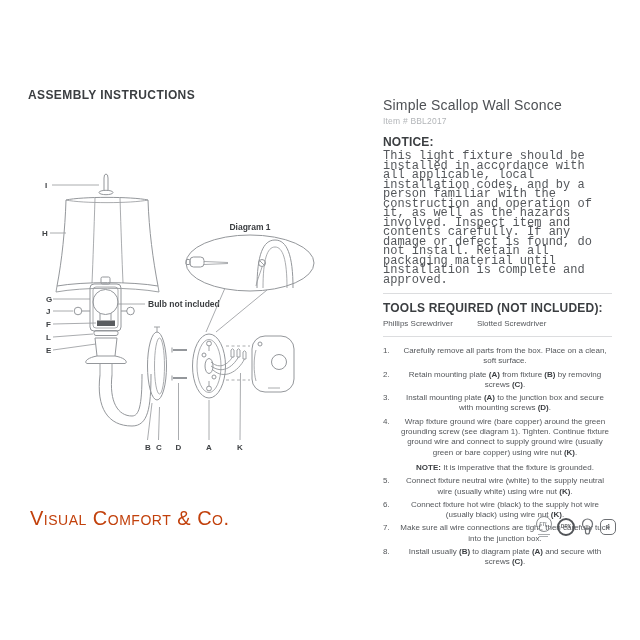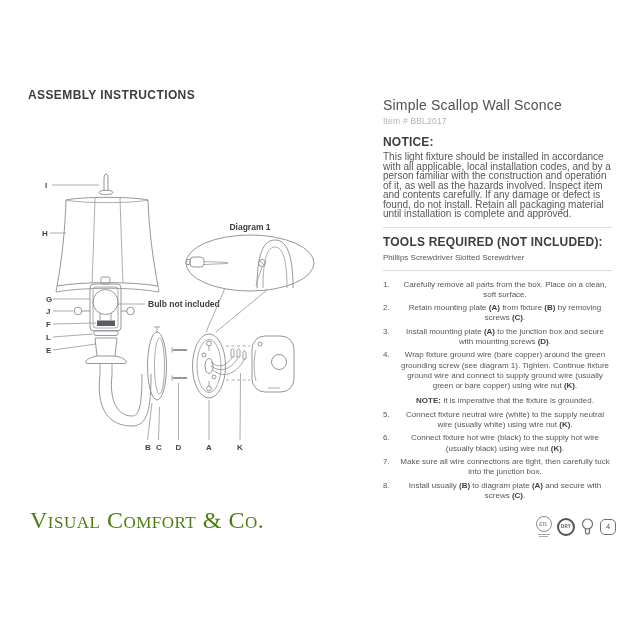--- a/index.html
+++ b/index.html
@@ -10,40 +10,40 @@
   
   .left-heading { position:absolute; left:28px; top:88px; font-size:12px; font-weight:bold;
                   letter-spacing:.4px; color:#3b3e41; }
 
   
   .right-col { position:absolute; left:383px; top:97px; width:229px; }
   .product-name { font-size:14px; color:#4e5155; letter-spacing:.2px; }
   .product-item { font-size:8.5px; color:#b2b5b8; margin-top:3px; letter-spacing:.2px; }
   .sec-label { font-size:12px; font-weight:bold; color:#3b3e41; letter-spacing:.2px; }
   .notice-label { margin-top:9px; }
-  .notice-text { font-size:10px; line-height:9.5px; color:#54575b; margin-top:3px; }
+  .notice-text { font-size:12px; line-height:9.5px; color:#54575b; margin-top:3px;font-family:Liberation Mono, monospace; }
   .divider { border:none; border-top:1px solid #dcdddf; margin:8px 0 7px 0; }
   .tools-row { display:flex; margin-top:4px; font-size:8px; color:#54575b; }
-  .tool-col { width:72px; }
+  .tool-col { width:94px; }
   .steps { margin-top:9px; }
   .step { display:flex; margin-bottom:3px; font-size:8px; line-height:10.3px; color:#54575b; }
   .step-num { width:15px; flex:none; }
   .step-body { flex:1;text-align:center; }
   .step b, .sec-label b, .step-note b { font-weight:bold; color:#3c3f43; }
   .step-note { margin-top:5px; }
 
   
   .diagram-svg { position:absolute; left:20px; top:160px; }
   .dg-letter { font-family:"Liberation Sans",sans-serif; font-size:8px; font-weight:bold; fill:#3f4245; }
   .dg-title  { font-family:"Liberation Sans",sans-serif; font-size:8.5px; font-weight:bold; fill:#3b3e41; }
   .dg-note   { font-family:"Liberation Sans",sans-serif; font-size:8.5px; font-weight:bold; fill:#3b3e41; }
 
   
-  .logo { position:absolute; left:30px; top:507px; font-family:Liberation Serif, serif;
-          font-variant:small-caps; font-size:24px; color:#4d7c0f; letter-spacing:.5px; }
+  .logo { position:absolute; left:30px; top:507px; font-family:Liberation Sans, sans-serif;
+          font-variant:small-caps; font-size:20px; color:#c2410c; letter-spacing:.5px; }
   .badges { position:absolute; left:534px; top:516px; display:flex; align-items:center; }
   .badge-etl { width:19px; margin-right:4px; text-align:center; }
   .badge-etl .circ { width:16px; height:16px; border:1px solid #8a8d90; border-radius:50%;
                      margin:0 auto; display:flex; align-items:center; justify-content:center;
                      font-size:4.5px; font-weight:bold; font-style:italic; color:#7e8184; }
   .badge-etl .bar { height:1px; background:#a9acaf; margin:1.5px auto 0 auto; }
   .bar-w1 { width:12px; } .bar-w2 { width:9px; }
   .badge-dry { width:18px; height:18px; border:2px solid #515458; border-radius:50%;
                display:flex; align-items:center; justify-content:center; margin-right:6px;
                font-size:4.5px; font-weight:bold; color:#515458; letter-spacing:.2px; }

